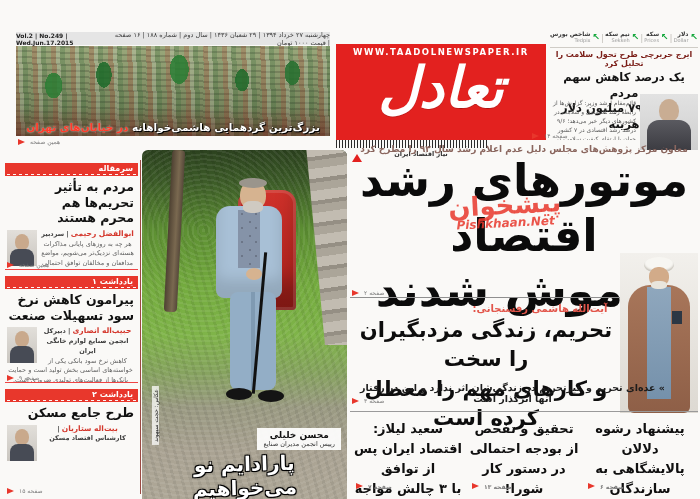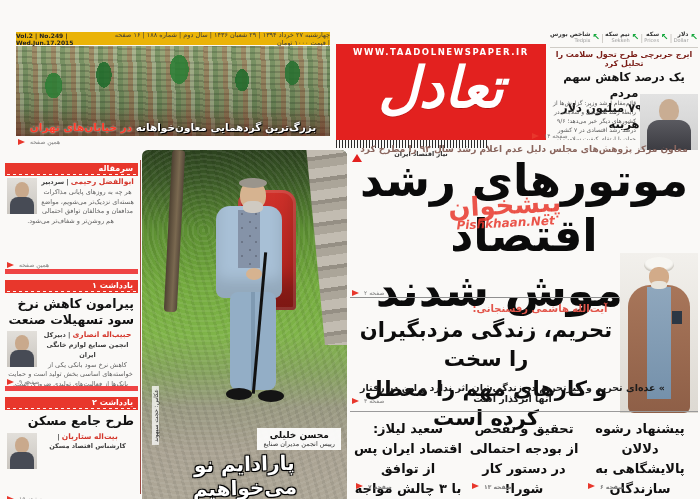--- a/index.html
+++ b/index.html
@@ -1,19 +1,19 @@
 <!DOCTYPE html>
 <html lang="fa" dir="rtl"><head>
 <meta charset="utf-8">
 <style>
   html,body{margin:0;padding:0;background:#fff;}
   .page{position:relative;width:700px;height:499px;background:#faf9f7;overflow:hidden;
         font-family:"DejaVu Sans",sans-serif;direction:rtl;}
   
-  .datestrip{position:absolute;left:16px;top:32px;width:314px;height:13px;background:#eab308;
+  .datestrip{position:absolute;left:16px;top:32px;width:314px;height:13px;background:#e5e5e5;
        color:#3b3b3b;font-size:6.5px;display:flex;align-items:center;justify-content:center;gap:5px;}
   .datestrip .en{direction:ltr;color:#222;font-weight:bold;font-size:6px;}
   
   .widgets{position:absolute;left:550px;top:29px;width:148px;height:17px;display:flex;
        align-items:center;justify-content:space-between;border-bottom:1px solid #cfccc6;padding-bottom:1px;}
   .widget{display:flex;align-items:center;gap:2px;}
   .warr{color:#12a73b;font-size:9px;font-weight:bold;line-height:1;}
   .wtxt{display:flex;flex-direction:column;line-height:1.1;}
   .wfa{font-size:6px;color:#333;font-weight:bold;}
   .wen{font-size:5px;color:#999;direction:ltr;text-align:right;}
@@ -96,21 +96,21 @@
       font-size:9.5px;font-weight:bold;color:#1c1c1c;}
   .div2{position:absolute;left:350px;top:411px;width:348px;border-top:1px solid #9a9a9a;}
   
   .teasers{position:absolute;left:350px;top:419px;width:348px;height:74px;display:flex;}
   .teaser{position:relative;width:116px;text-align:center;font-size:13px;font-weight:900;
       color:#101010;line-height:1.55;}
   .teaser .mk{left:6px;bottom:2px;}
   
   .sidebar{position:absolute;left:5px;top:163px;width:133px;}
   .sb-rule{position:absolute;left:140px;top:160px;width:1px;height:334px;background:#9c4a42;}
-  .sb-item{position:relative;height:106px;overflow:hidden;border-bottom:5px solid #ef4444;margin-bottom:6px;}
+  .sb-item{position:relative;height:106px;overflow:hidden;border-bottom:1px solid #ef4444;margin-bottom:6px;}
   .sb-item:last-child{border-bottom:none;}
   .sb-head{height:12px;background:#e8372c;color:#fff;font-size:8px;font-weight:bold;
       padding:1px 5px 0 0;position:relative;}
   .sb-head::after{content:"";position:absolute;left:2px;right:2px;bottom:1px;height:1px;
       background:repeating-linear-gradient(90deg,rgba(255,255,255,.95) 0 3px,transparent 3px 6px);}
   .sb-title{font-size:12.5px;font-weight:900;color:#111;text-align:right;line-height:1.25;
       padding:3px 4px 2px 0;}
   .sb-body{font-size:6.5px;color:#636363;line-height:1.5;text-align:center;padding:0 4px 0 2px;}
   .sb-author{color:#d4372c;font-weight:bold;font-size:7.5px;}
   .sb-role{color:#3e3e3e;font-size:6.5px;font-weight:bold;}
@@ -201,21 +201,21 @@
       <span class="wtxt">
         <span class="wfa">شاخص بورس</span>
         <span class="wen">Tedpix</span>
       </span>
     </span>
   </div>
 
   <div class="crowd">
     <div class="crowd-flags"></div>
     <div class="crowd-cap">
-      <span class="cap-w">بزرگ‌ترین گردهمایی معاون‌خواهانه</span>
+      <span class="cap-w">بزرگ‌ترین گردهمایی هاشمی‌خواهانه</span>
       <span class="cap-r">در خیابان‌های تهران</span>
     </div>
   </div>
   <span class="mk" style="left:18px;top:138px;">
     <i class="mk-tri"></i>
     <span class="mk-t">همین صفحه</span>
   </span>
 
   <div class="masthead">
     <div class="m-url">WWW.TAADOLNEWSPAPER.IR</div>
@@ -301,20 +301,24 @@
         <span class="mk-t">صفحه ۷</span>
       </span>
     </div>
   </div>
 
   <div class="sb-rule"></div>
   <div class="sidebar">
 
     <div class="sb-item">
       <div class="sb-head">سرمقاله</div>
+      <div class="sb-title">
+        <div>مردم به تأثیر تحریم‌ها هم</div>
+        <div>محرم هستند</div>
+      </div>
       <div class="sb-body">
         <span class="sb-photo"></span>
         <span class="sb-author">ابوالفضل رحیمی</span>
         <span class="sb-role">| سردبیر</span><br>
         <span>هر چه به روزهای پایانی مذاکرات هسته‌ای نزدیک‌تر می‌شویم، مواضع مدافعان و مخالفان توافق احتمالی هم روشن‌تر و شفاف‌تر می‌شود.</span>
       </div>
       <span class="mk">
         <i class="mk-tri"></i>
         <span class="mk-t">همین صفحه</span>
       </span>

